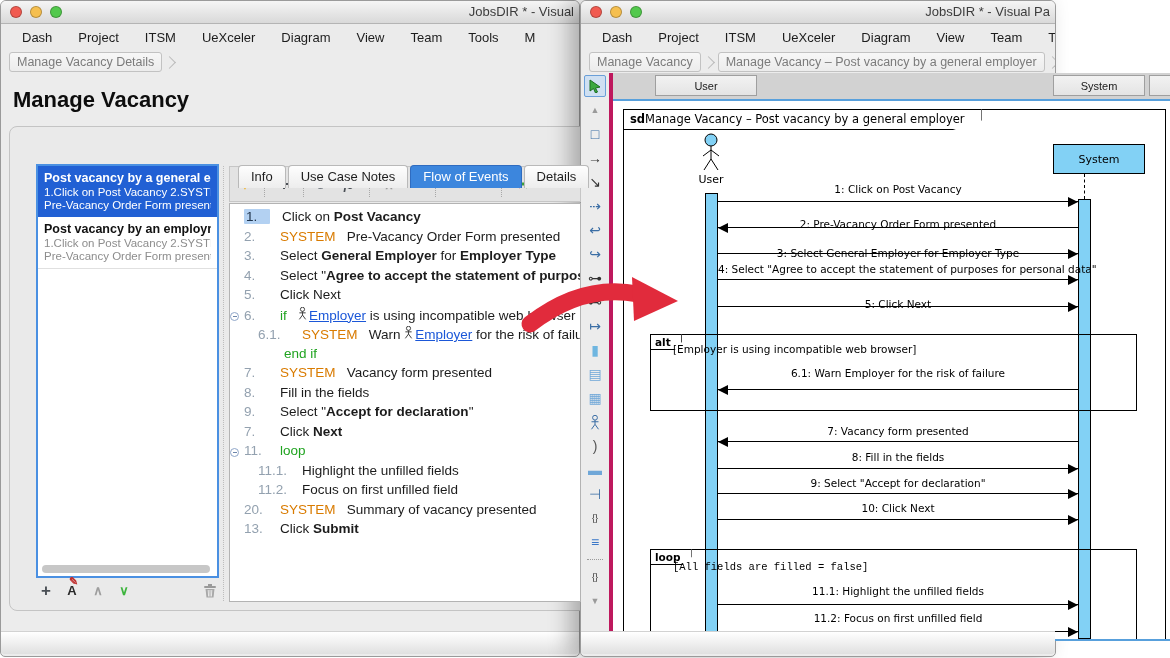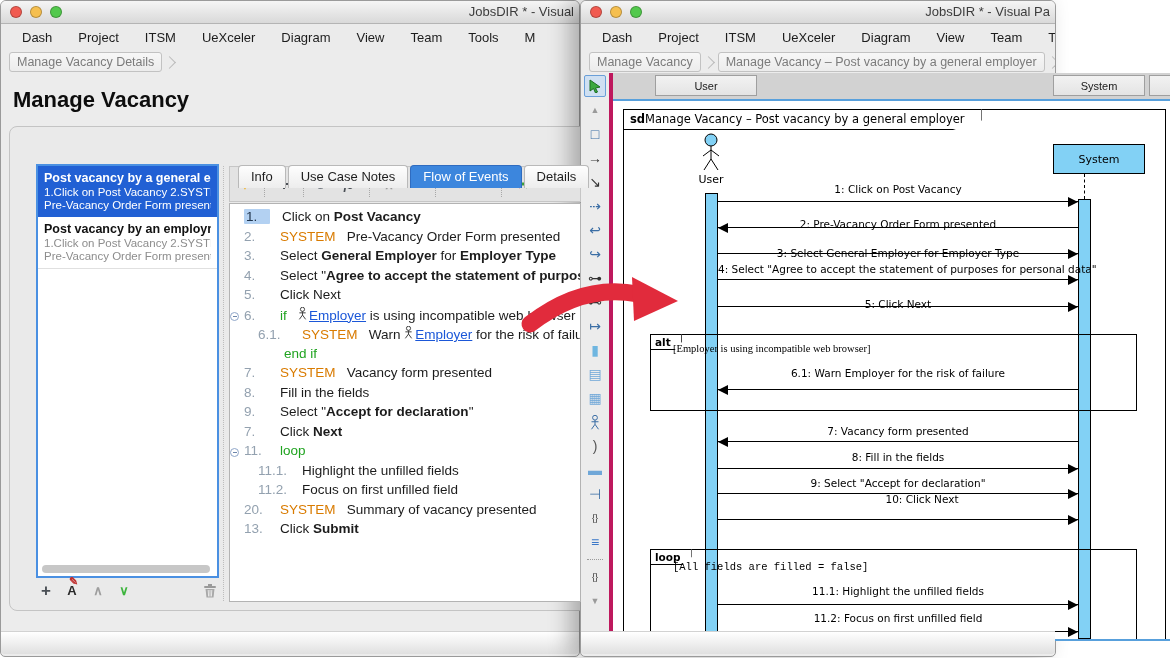--- a/index.html
+++ b/index.html
@@ -323,21 +323,21 @@
 
           <div class="sysbox">System</div>
           <div class="dashline"></div>
 
           <div class="lifeline-act" style="left:92px;top:120px;height:446px;"></div>
           <div class="lifeline-act" style="left:465px;top:126px;height:440px;"></div>
 
           <div class="frame" id="frame-alt" style="left:37px;top:261px;width:485px;height:75px;">
             <div class="frame-label">alt</div>
           </div>
-          <div class="guard" style="left:60px;top:270px;font-family:Liberation Serif, serif;">[Employer is using incompatible web browser]</div>
+          <div class="guard" style="left:60px;top:270px;">[Employer is using incompatible web browser]</div>
 
           <div class="frame" id="frame-loop" style="left:37px;top:476px;width:485px;height:92px;">
             <div class="frame-label">loop</div>
           </div>
           <div class="guard" style="left:60px;top:488px;font-family:Liberation Mono, monospace;">[All fields are filled = false]</div>
         <div class="msg-label" style="top: 110px;">1: Click on Post Vacancy</div>
             <div class="msg-line" style="top: 128px;">
               <span class="ah r"></span>
             </div>
             <div class="msg-label" style="top: 145px;">2: Pre-Vacancy Order Form presented</div>
@@ -365,21 +365,21 @@
               <span class="ah l"></span>
             </div>
             <div class="msg-label" style="top: 378px;">8: Fill in the fields</div>
             <div class="msg-line" style="top: 395px;">
               <span class="ah r"></span>
             </div>
             <div class="msg-label" style="top: 404px;">9: Select "Accept for declaration"</div>
             <div class="msg-line" style="top: 420px;">
               <span class="ah r"></span>
             </div>
-            <div class="msg-label" style="top: 420px; padding-left: 24px;">10: Click Next</div>
+            <div class="msg-label" style="top: 429px;">10: Click Next</div>
             <div class="msg-line" style="top: 446px;">
               <span class="ah r"></span>
             </div>
             <div class="msg-label" style="top: 512px;">11.1: Highlight the unfilled fields</div>
             <div class="msg-line" style="top: 531px;">
               <span class="ah r"></span>
             </div>
             <div class="msg-label" style="top: 539px;">11.2: Focus on first unfilled field</div>
             <div class="msg-line" style="top: 558px;">
               <span class="ah r"></span>

